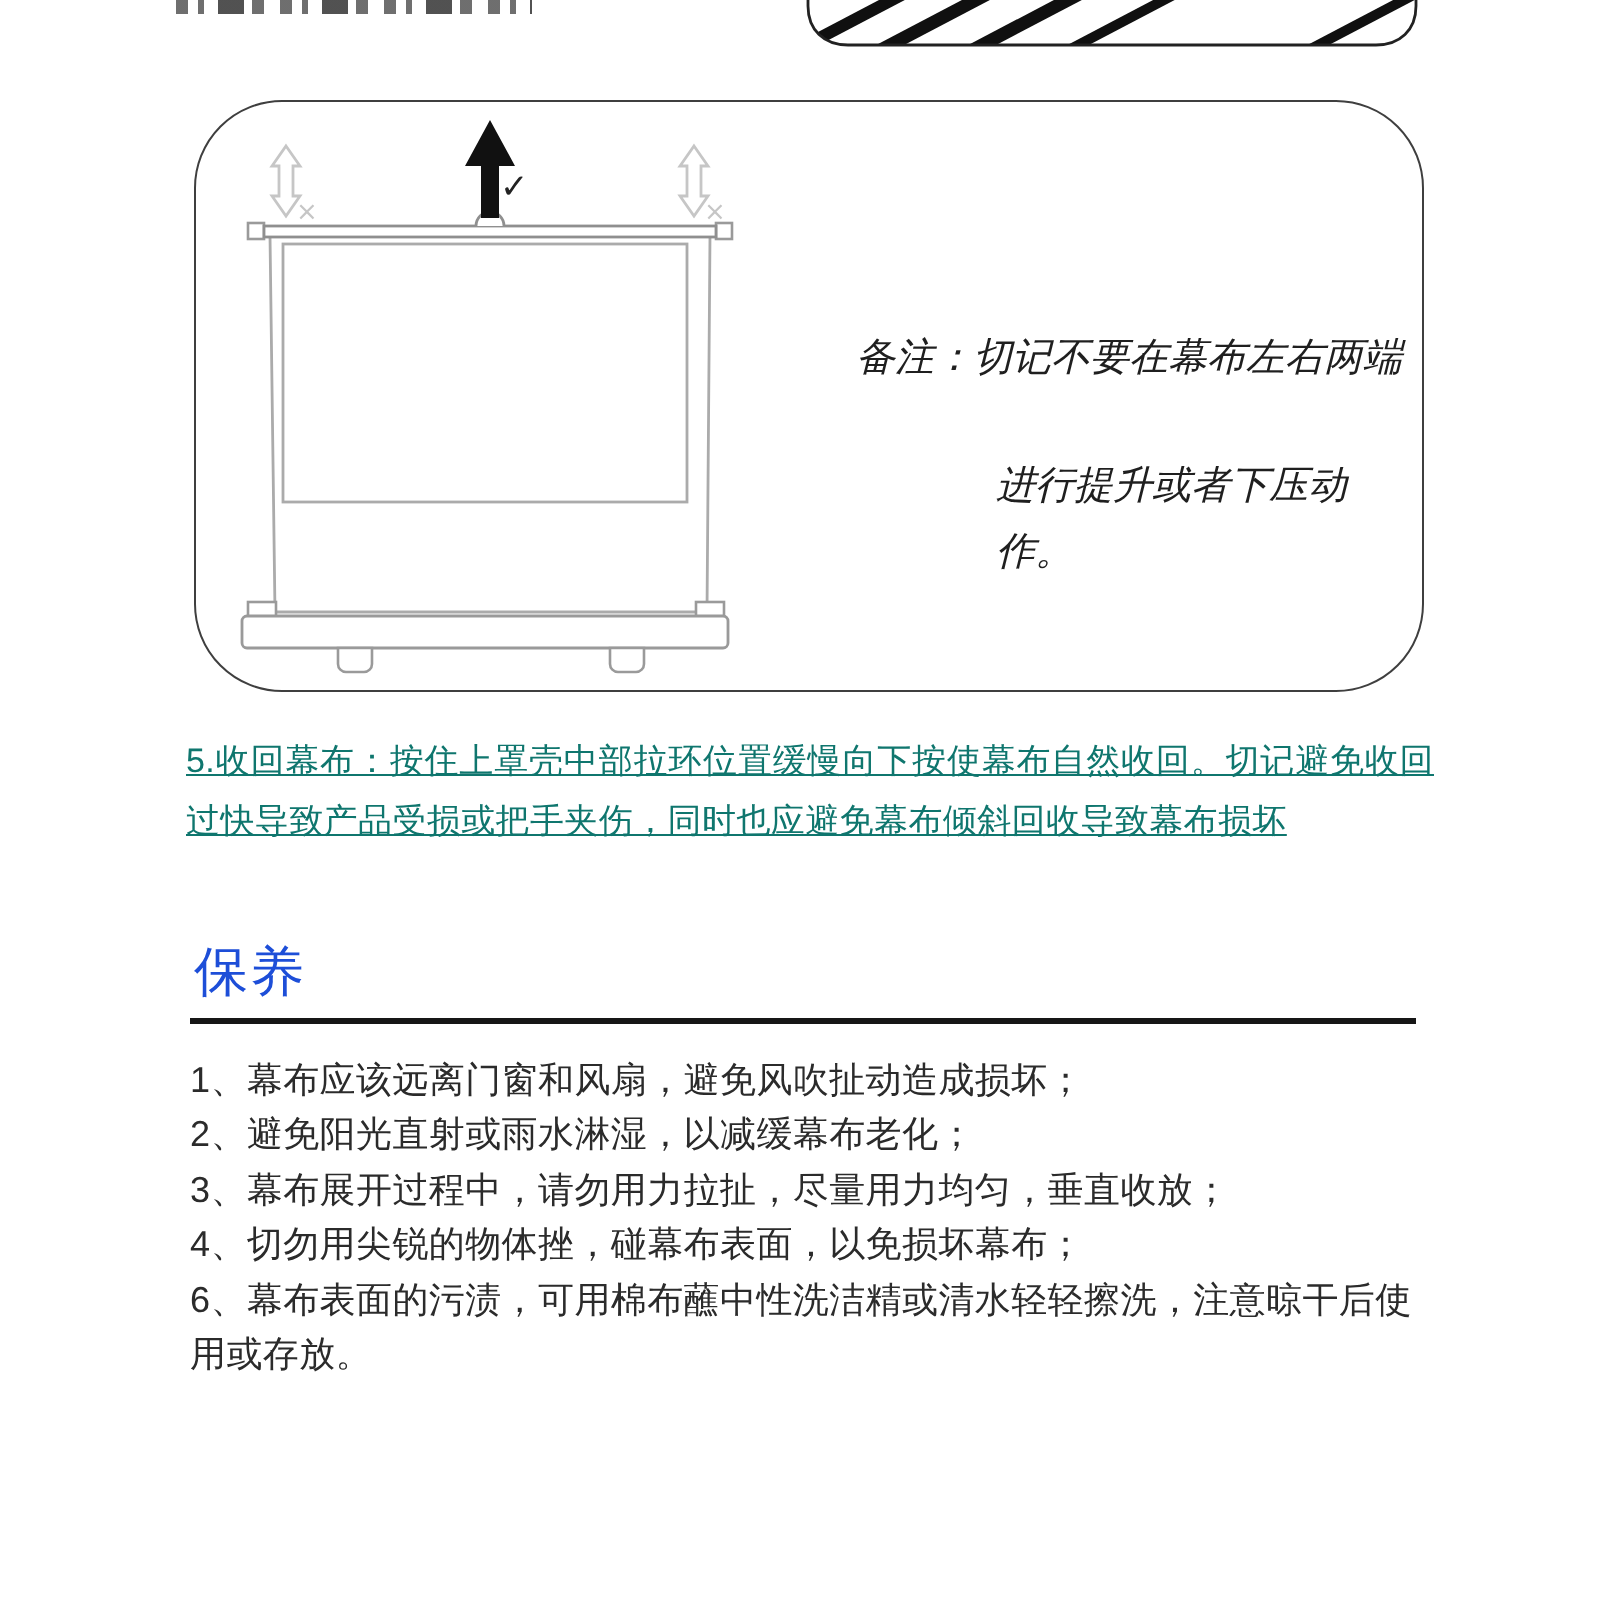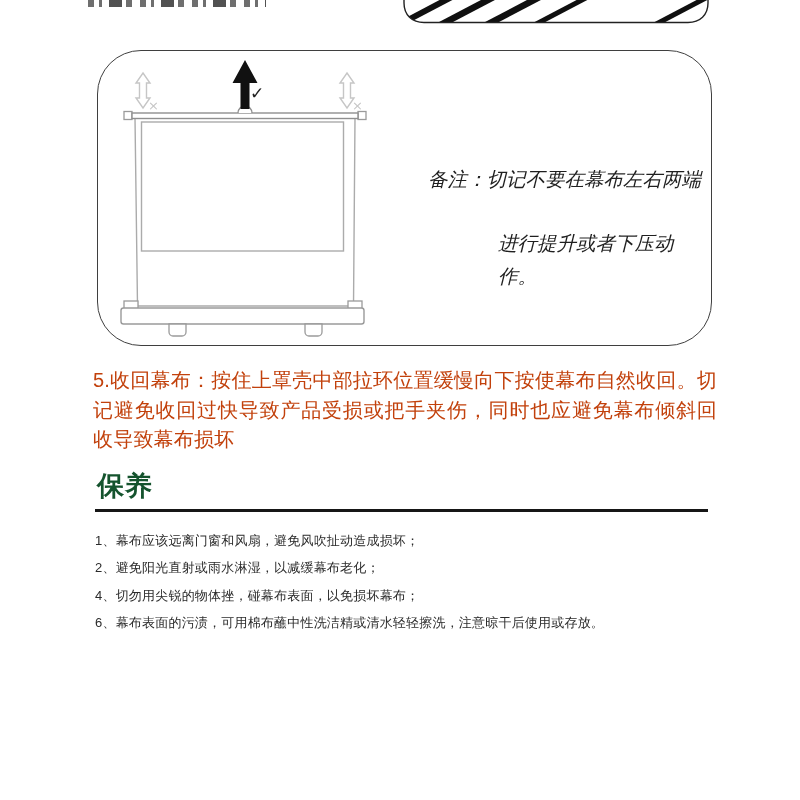--- a/index.html
+++ b/index.html
@@ -17,27 +17,27 @@
 
   
   .note-box{position:absolute;left:97px;top:50px;width:613px;height:294px;
             border:1.6px solid #3f3f3f;border-radius:44px;}
   .diagram{position:absolute;left:0;top:0;width:300px;height:295px;}
   .note-text{position:absolute;left:330px;top:112px;font-size:19.5px;line-height:33px;color:#1f1f1f;font-style:italic;}
   .note-row2{padding-left:70px;margin-top:31px;}
 
   
   .step5{position:absolute;left:93px;top:366px;width:624px;margin:0;
-         font-size:20px;line-height:29.5px;letter-spacing:.2px;color:#c2410c;text-align:justify;}
+         font-size:17px;line-height:29.5px;letter-spacing:.2px;color:#0f766e;text-align:justify;text-decoration:underline;}
 
   
-  .care-title{position:absolute;left:97px;top:468px;margin:0;font-size:27px;font-weight:700;color:#14532d;letter-spacing:1px;}
+  .care-title{position:absolute;left:97px;top:468px;margin:0;font-size:27px;font-weight:400;color:#1d4ed8;letter-spacing:1px;}
   .divider{position:absolute;left:95px;top:509px;width:613px;height:2.5px;background:#161616;}
   .care-list{position:absolute;left:95px;top:527px;width:627px;margin:0;padding:0;list-style:none;
-             font-size:13px;line-height:27.4px;color:#2b2b2b;letter-spacing:.2px;}
+             font-size:18px;line-height:27.4px;color:#2b2b2b;letter-spacing:.2px;}
 </style>
 </head>
 <body>
 
 <div class="page">
 
   <div class="clip-frag"></div>
 
   <svg class="capsule" viewBox="0 0 306 26" preserveAspectRatio="none">
     <defs>
@@ -88,17 +88,18 @@
     </div>
   </div>
 
   <p class="step5">5.收回幕布：按住上罩壳中部拉环位置缓慢向下按使幕布自然收回。切记避免收回过快导致产品受损或把手夹伤，同时也应避免幕布倾斜回收导致幕布损坏</p>
 
   <h2 class="care-title">保养</h2>
   <div class="divider"></div>
   <ul class="care-list">
     <li>1、幕布应该远离门窗和风扇，避免风吹扯动造成损坏；</li>
     <li>2、避免阳光直射或雨水淋湿，以减缓幕布老化；</li>
+    <li>3、幕布展开过程中，请勿用力拉扯，尽量用力均匀，垂直收放；</li>
     <li>4、切勿用尖锐的物体挫，碰幕布表面，以免损坏幕布；</li>
     <li>6、幕布表面的污渍，可用棉布蘸中性洗洁精或清水轻轻擦洗，注意晾干后使用或存放。</li>
   </ul>
 
 </div>
 
 </body></html>

